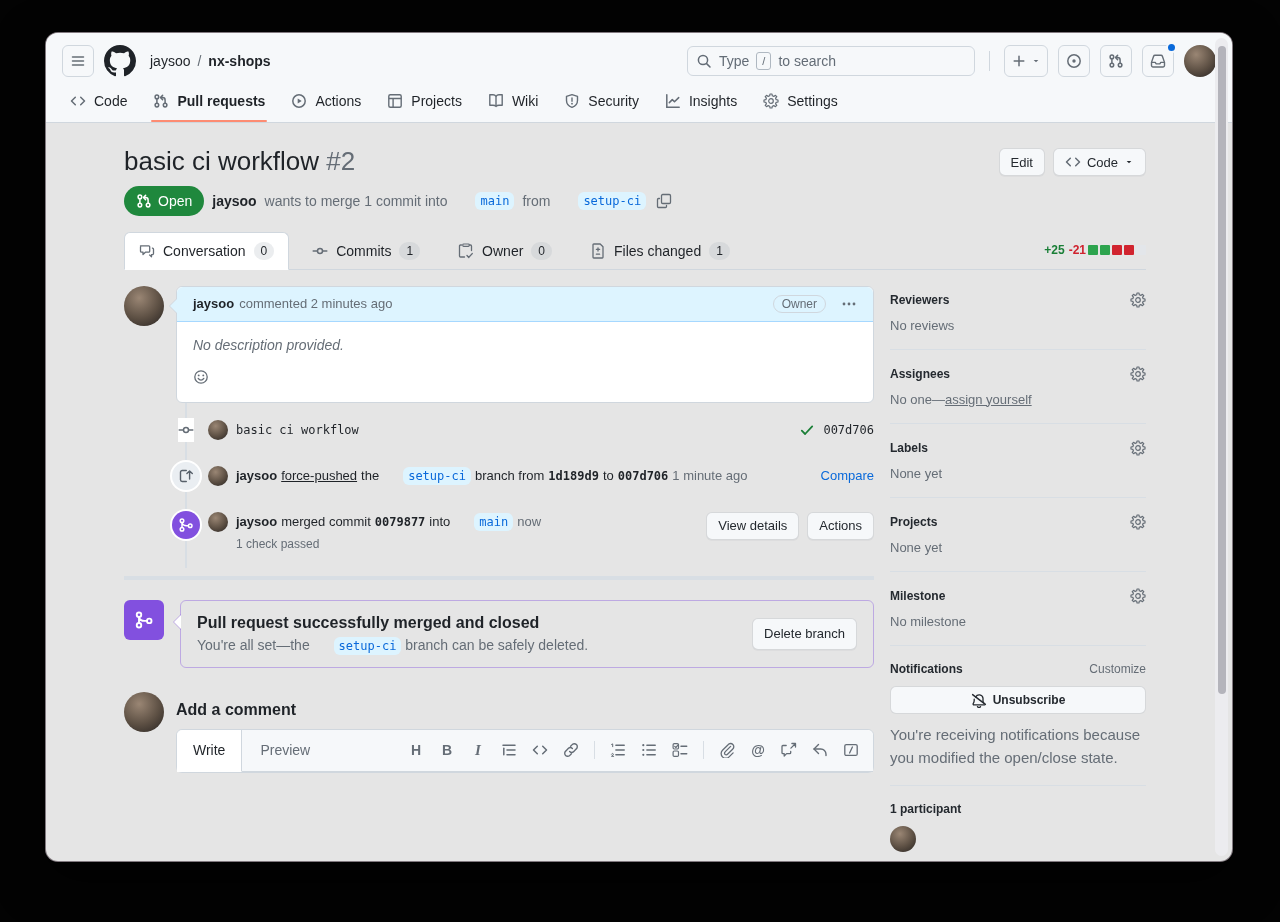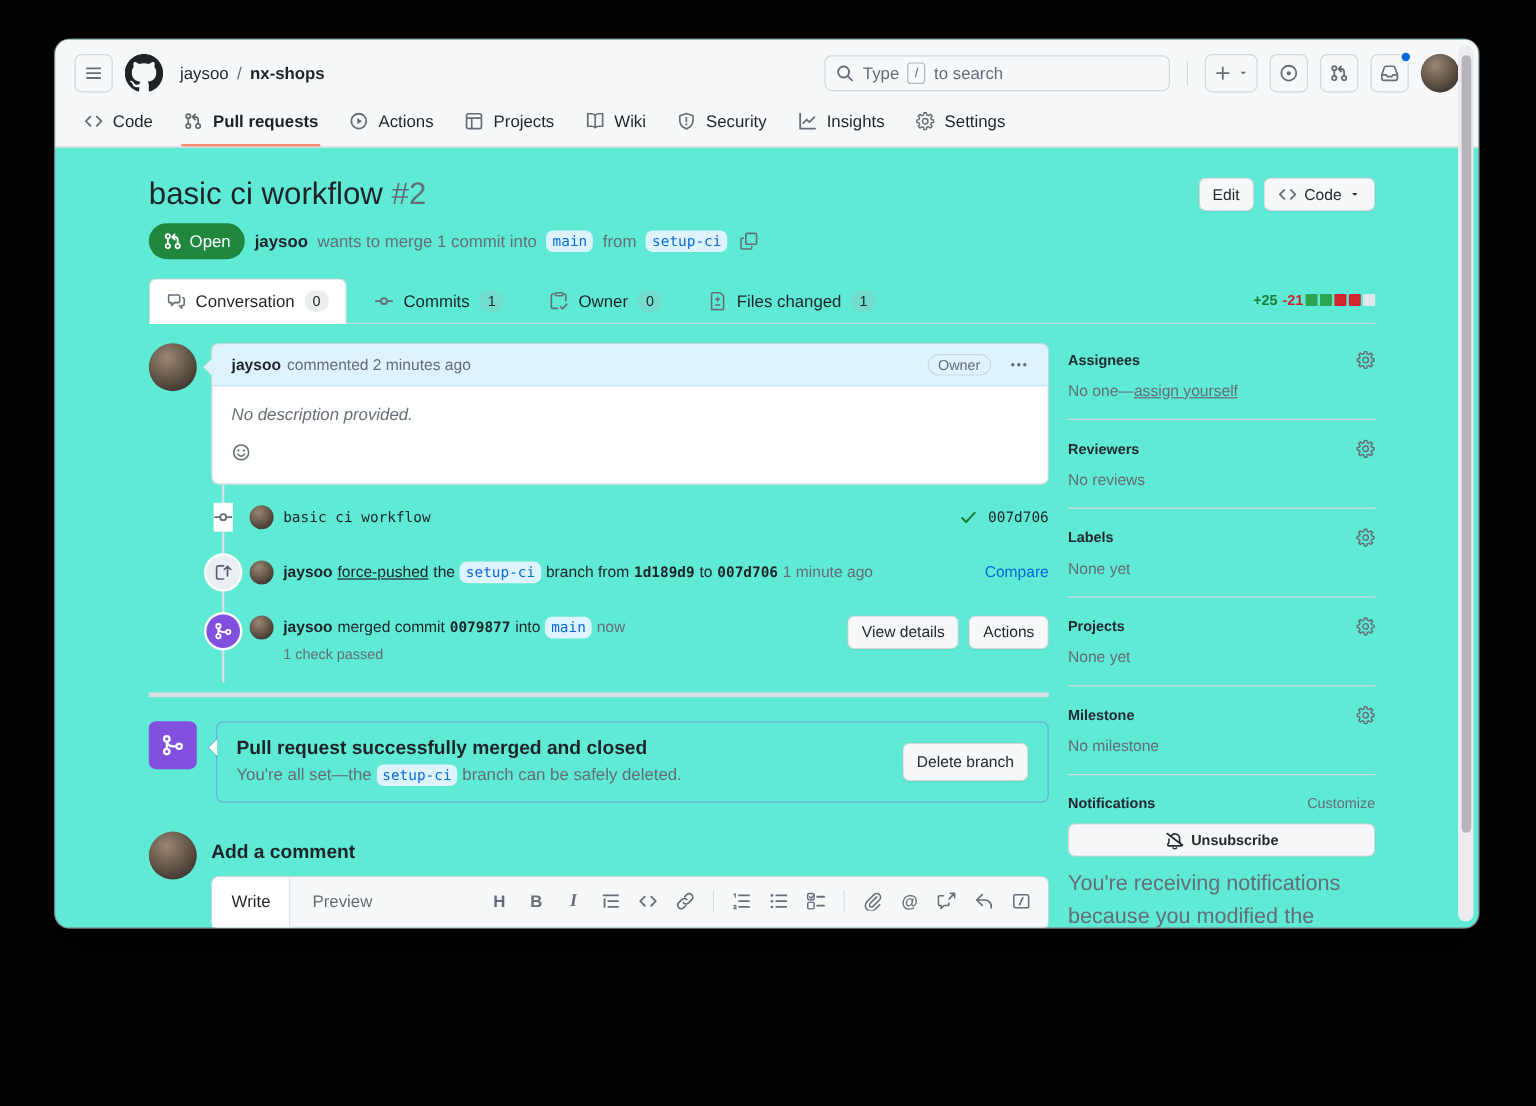--- a/index.html
+++ b/index.html
@@ -1,22 +1,22 @@
 <!DOCTYPE html>
 <html><head>
 <meta charset="utf-8">
 <style>
   * { box-sizing: border-box; }
   html,body { margin:0; padding:0; width:1280px; height:922px; overflow:hidden; }
   body { background:#030303; font-family:"Liberation Sans",sans-serif; color:#1f2328; }
   svg { display:block; }
   .ic16 { width:16px; height:16px; }
   .window {
-    position:absolute; left:46px; top:33px; width:1186px; height:740px;
-    background:#5eead4; border-radius:12px; overflow:hidden;
+    position:absolute; left:46px; top:33px; width:1186px; height:828px;
+    background:#e5e5e5; border-radius:12px; overflow:hidden;
     box-shadow:0 0 0 1px rgba(235,220,232,.55), 0 16px 48px rgba(0,0,0,.85);
   }
   
   .gh-header { background:#f6f8fa; border-bottom:1px solid #d0d7de; padding:12px 16px 0; }
   .hdr-row1 { display:flex; align-items:center; gap:10px; }
   .icon-btn { position:relative; height:32px; min-width:32px; padding:0 6px; display:inline-flex; align-items:center; justify-content:center; gap:4px;
     background:transparent; border:1px solid #d0d7de; border-radius:6px; color:#656d76; cursor:pointer; }
   .gh-logo { color:#1f2328; cursor:pointer; }
   .gh-logo svg { width:32px; height:32px; }
   .crumb { display:flex; align-items:center; gap:7px; font-size:14px; margin-left:4px; }
@@ -47,21 +47,21 @@
   .title-actions { display:flex; gap:8px; padding-top:3px; }
   .btn { display:inline-flex; align-items:center; gap:6px; height:28px; padding:0 11px; background:#f6f8fa;
     border:1px solid rgba(31,35,40,.15); border-radius:6px; font-size:13px; font-weight:500; color:#24292f; cursor:pointer;
     font-family:inherit; box-shadow:0 1px 0 rgba(31,35,40,.04); white-space:nowrap; }
   .btn .ic16 { color:#656d76; }
   .metabar { display:flex; align-items:center; gap:8px; margin-top:8px; font-size:14px; color:#656d76; flex-wrap:wrap; }
   .state-open { display:inline-flex; align-items:center; gap:6px; height:30px; padding:0 12px; background:#1f883d; color:#fff;
     border-radius:2em; font-size:14px; font-weight:500; }
   .state-open .ic16 { color:#fff; }
   .strong { color:#1f2328; font-weight:600; }
-  .branch { font-family:"DejaVu Sans Mono",monospace; font-size:12px; color:#0969da; background:#ddf4ff; border-radius:6px; padding:2px 5px; cursor:pointer; }
+  .branch { font-family:"DejaVu Sans Mono",monospace; font-size:12px; color:#0969da; background:#ddf4ff; border-radius:6px; padding:2px 5px; cursor:pointer;margin-left:20px; }
   .copy-ic { color:#656d76; cursor:pointer; margin-left:2px; }
   .prtabs { position:relative; display:flex; align-items:center; gap:8px; margin-top:16px; border-bottom:1px solid #d0d7de; }
   .ptab { display:flex; align-items:center; gap:8px; padding:9px 14px; margin-bottom:-1px; font-size:14px; color:#1f2328;
     border:1px solid transparent; border-radius:6px 6px 0 0; cursor:pointer; }
   .ptab .ic16 { color:#656d76; }
   .ptab.active { background:#fff; border-color:#d0d7de; border-bottom-color:#fff; }
   .counter { background:rgba(175,184,193,.25); border-radius:2em; font-size:12px; line-height:18px; padding:0 7px; color:#1f2328; }
   .diffstat { position:absolute; right:0; bottom:12px; display:flex; align-items:center; font-size:12px; font-weight:700; }
   .add { color:#1a7f37; }
   .del { color:#cf222e; margin-left:4px; }
@@ -135,21 +135,21 @@
   
   .sb-section { border-bottom:1px solid #d8dee4; padding-bottom:16px; margin-bottom:16px; }
   .sb-head { display:flex; align-items:center; justify-content:space-between; font-size:12px; font-weight:600; color:#24292f; cursor:pointer; }
   .sb-head .ic16 { color:#656d76; }
   .sb-body { margin-top:10px; font-size:13px; color:#656d76; }
   .sb-link { color:inherit; text-decoration:underline; cursor:pointer; }
   .customize { font-size:12px; font-weight:400; color:#656d76; cursor:pointer; }
   .unsub { margin-top:10px; width:100%; height:28px; display:flex; align-items:center; justify-content:center; gap:6px;
     background:#f6f8fa; border:1px solid rgba(31,35,40,.15); border-radius:6px; font-size:12px; font-weight:600; color:#24292f;
     cursor:pointer; font-family:inherit; }
-  .sb-caption { margin-top:9px; font-size:18px; color:#656d76; line-height:1.55; }
+  .sb-caption { margin-top:9px; font-size:15px; color:#656d76; line-height:1.55; }
   
   .scrollbar { position:absolute; top:5px; right:4px; bottom:5px; width:13px; border-radius:8px; background:#ececef; cursor:pointer; }
   .scroll-thumb { position:absolute; top:8px; left:2.5px; width:8px; height:648px; border-radius:6px; background:#b4b4bb; cursor:grab; }
 </style>
 </head>
 <body>
 
 <svg width="0" height="0" style="position:absolute">
   <defs>
     <symbol id="i-bars" viewBox="0 0 16 16">
@@ -681,37 +681,37 @@
               </div>
 
             </div>
           </div>
         </div>
       </section>
 
       <aside class="sidebar">
         <div class="sb-section">
           <div class="sb-head">
+            <span>Reviewers</span>
+            <svg class="ic16">
+                <use href="#i-gear"></use>
+              </svg>
+          </div>
+          <div class="sb-body">No reviews</div>
+        </div>
+        <div class="sb-section">
+          <div class="sb-head">
             <span>Assignees</span>
             <svg class="ic16">
                 <use href="#i-gear"></use>
               </svg>
           </div>
           <div class="sb-body">
             <span>No one—</span><span class="sb-link">assign yourself</span>
           </div>
-        </div>
-        <div class="sb-section">
-          <div class="sb-head">
-            <span>Reviewers</span>
-            <svg class="ic16">
-                <use href="#i-gear"></use>
-              </svg>
-          </div>
-          <div class="sb-body">No reviews</div>
         </div>
         <div class="sb-section">
           <div class="sb-head">
             <span>Labels</span>
             <svg class="ic16">
                 <use href="#i-gear"></use>
               </svg>
           </div>
           <div class="sb-body">None yet</div>
         </div>

